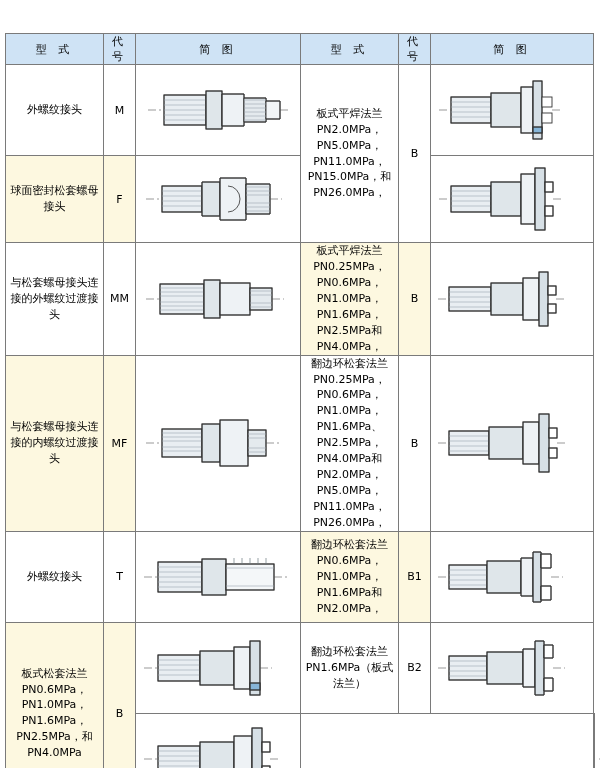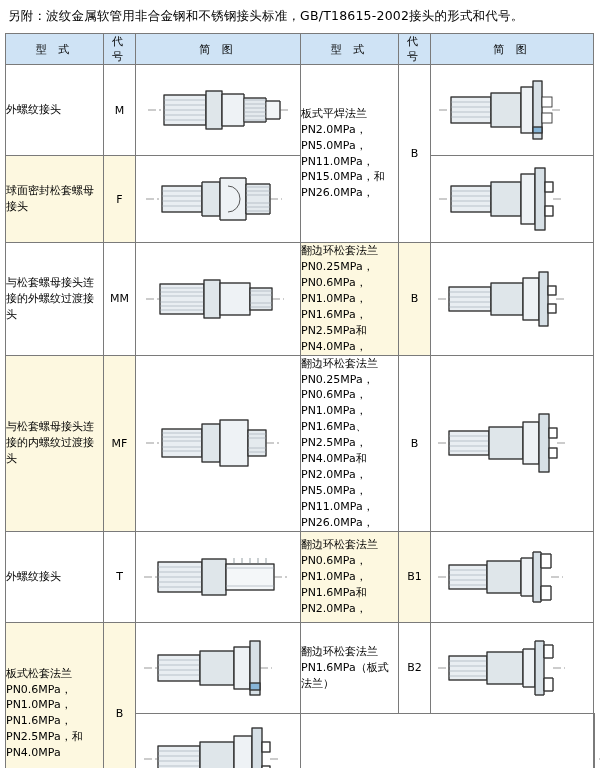--- a/index.html
+++ b/index.html
@@ -43,21 +43,21 @@
     background: #cfe3f5;
     height: 24px;
     text-align: center;
     font-size: 12px;
     letter-spacing: 4px;
   }
   .cell-type {
     padding: 4px 5px;
     font-size: 11px;
     line-height: 1.45;
-    text-align: left;
+    text-align: center;
   }
   .cell-code {
     text-align: center;
     font-size: 12px;
   }
   .cell-fig {
     padding: 0;
     background: #ffffff;
     text-align: center;
   }
@@ -70,21 +70,20 @@
   col.c3 { width: 165px; }
   col.c4 { width: 98px; }
   col.c5 { width: 32px; }
   col.c6 { width: 163px; }
 </style>
 </head>
 <body>
 
 <div id="page">
 
-  <div class="title">另附：波纹金属软管用非合金钢和不锈钢接头标准，GB/T18615-2002接头的形式和代号。</div>
 
   <table class="main">
     <colgroup>
       <col class="c1">
         <col class="c2">
         <col class="c3">
       <col class="c4">
         <col class="c5">
         <col class="c6">
     </colgroup>
@@ -203,21 +202,21 @@
               <rect x="66" y="24" width="16" height="38"></rect>
               <rect x="82" y="27" width="30" height="32" fill="#eef2f5"></rect>
               <rect x="82" y="27" width="30" height="32"></rect>
               <rect x="112" y="32" width="22" height="22" fill="#e4eaee"></rect>
               <rect x="112" y="32" width="22" height="22"></rect>
               <path d="M112 35 h22 M112 39 h22 M112 47 h22 M112 51 h22" stroke="#9aa6ae" stroke-width="0.6"></path>
               <path d="M8 43 h14 M134 43 h12" stroke="#555" stroke-width="0.6" stroke-dasharray="8,3,2,3"></path>
             </g>
           </svg>
         </td>
-        <td class="cell-type yellow" style="height:91px">翻边环松套法兰
+        <td class="cell-type yellow" style="height:91px">板式平焊法兰
 PN0.25MPa，PN0.6MPa，PN1.0MPa，PN1.6MPa，PN2.5MPa和PN4.0MPa，</td>
         <td class="cell-code yellow">B</td>
         <td class="cell-fig">
           <svg class="fig" width="158" height="86" viewBox="0 0 158 86">
             <g stroke="#333" fill="none" stroke-width="0.9">
               <rect x="16" y="31" width="42" height="24" fill="#e9eef2"></rect>
               <rect x="16" y="31" width="42" height="24"></rect>
               <path d="M16 36 h42 M16 41 h42 M16 46 h42 M16 51 h42" stroke="#9aa6ae" stroke-width="0.6"></path>
               <rect x="58" y="27" width="32" height="32" fill="#dfe6ea"></rect>
               <rect x="58" y="27" width="32" height="32"></rect>

